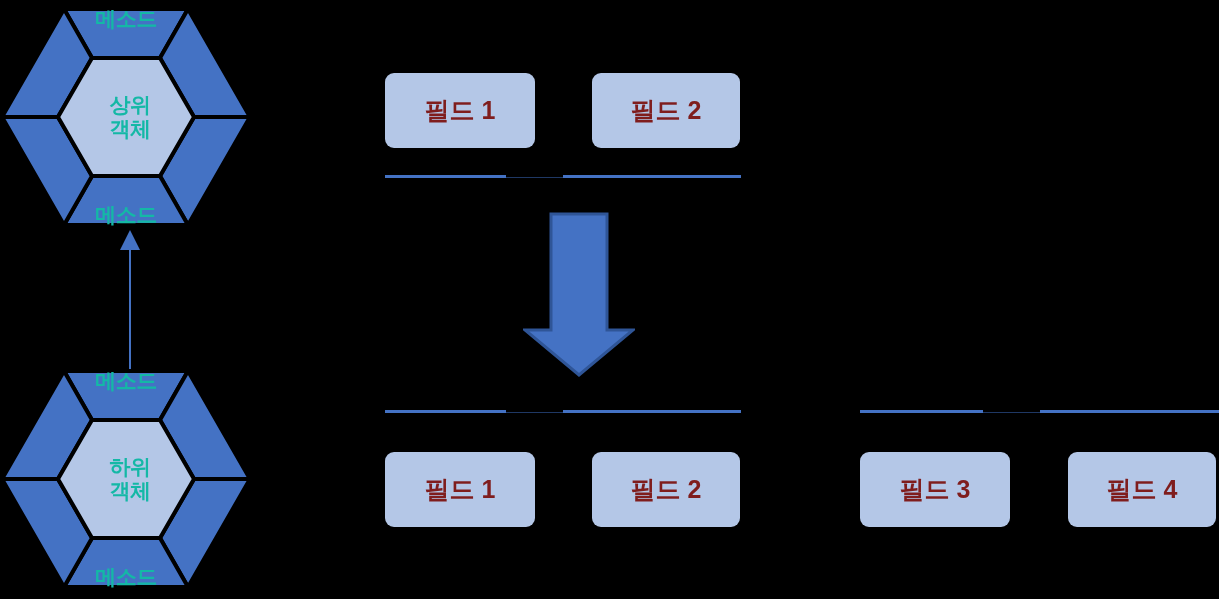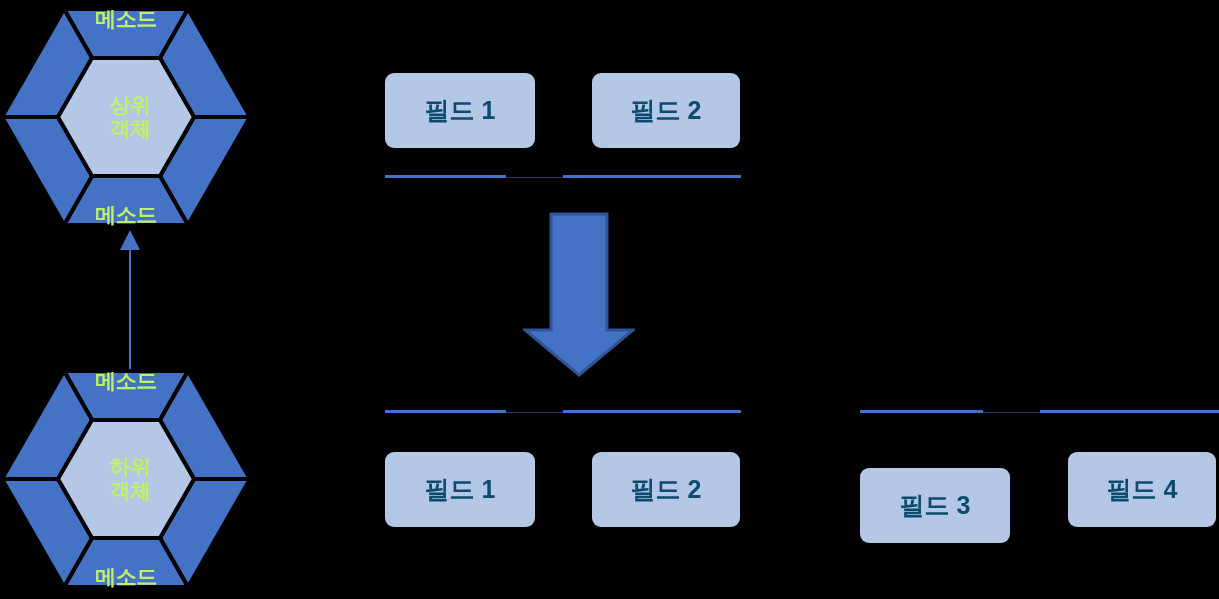--- a/index.html
+++ b/index.html
@@ -23,21 +23,21 @@
     height: 230px;
   }
   .hex-group svg {
     position: absolute;
     left: 0;
     top: 0;
     overflow: visible;
   }
   .hex-label {
     position: absolute;
-    color: #bef264;
+    color: #14b8a6;
     font-weight: bold;
     font-size: 21px;
     line-height: 1.12;
     text-align: center;
     letter-spacing: -0.5px;
     white-space: nowrap;
     pointer-events: none;
   }
   .hex-label.top-method {
     left: 0;
@@ -54,21 +54,21 @@
     right: 0;
     top: 50%;
     transform: translateY(-50%);
   }
 
   
   .field-box {
     position: absolute;
     background: #B4C7E7;
     border-radius: 9px;
-    color: #0c4a6e;
+    color: #7f1d1d;
     font-weight: bold;
     font-size: 25px;
     display: flex;
     align-items: center;
     justify-content: center;
     letter-spacing: 0px;
     white-space: nowrap;
   }
 
   
@@ -170,16 +170,16 @@
   <div class="conn-line conn-bright" style="left:385px; top:410px; width:121px;"></div>
   <div class="conn-line conn-bright" style="left:563px; top:410px; width:178px;"></div>
 
   <div class="field-box" style="left:385px; top:452px; width:150px; height:75px;">필드 1</div>
   <div class="field-box" style="left:592px; top:452px; width:148px; height:75px;">필드 2</div>
 
   <div class="conn-line conn-dark" style="left:860px; top:412px; width:359px;"></div>
   <div class="conn-line conn-bright" style="left:860px; top:410px; width:123px;"></div>
   <div class="conn-line conn-bright" style="left:1040px; top:410px; width:179px;"></div>
 
-  <div class="field-box" style="left:860px; top:452px; width:150px; height:75px;margin-top:16px;">필드 3</div>
+  <div class="field-box" style="left:860px; top:452px; width:150px; height:75px;">필드 3</div>
   <div class="field-box" style="left:1068px; top:452px; width:148px; height:75px;">필드 4</div>
 
 </div>
 
 </body></html>

